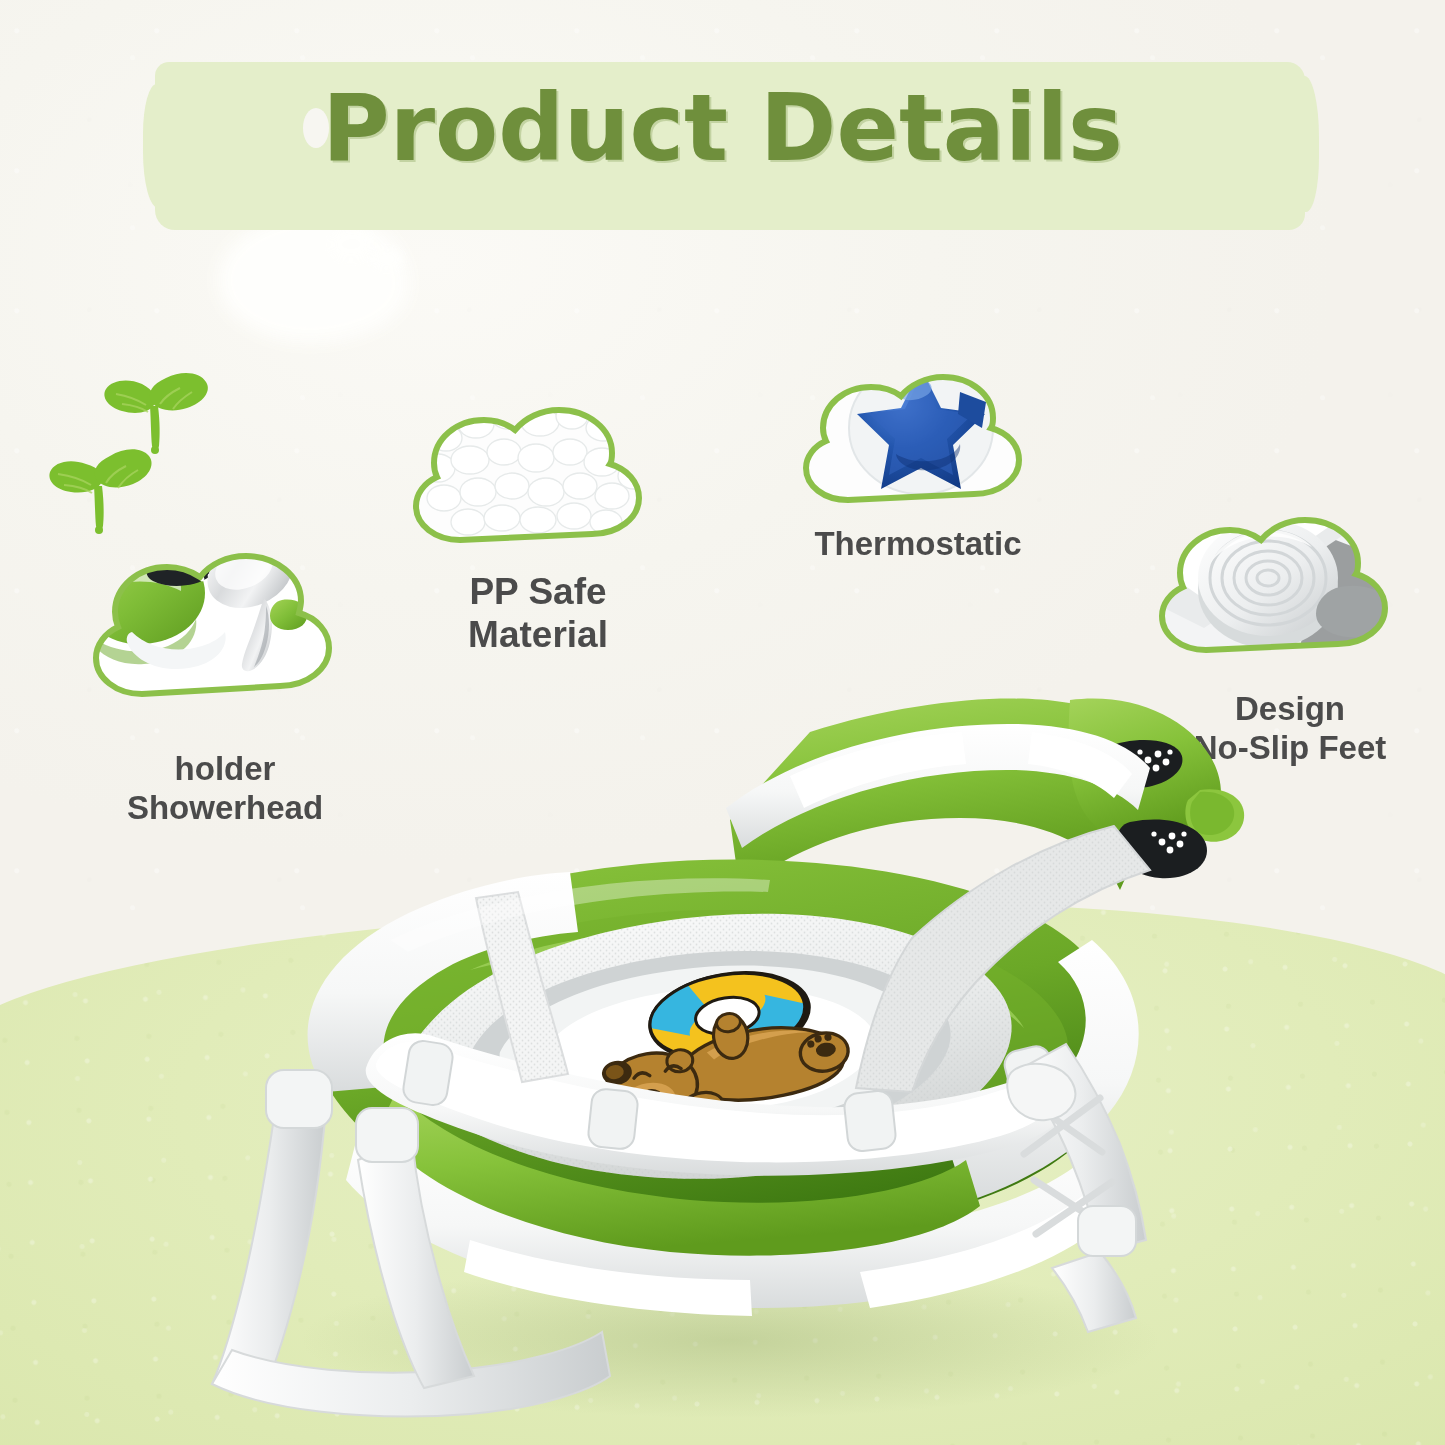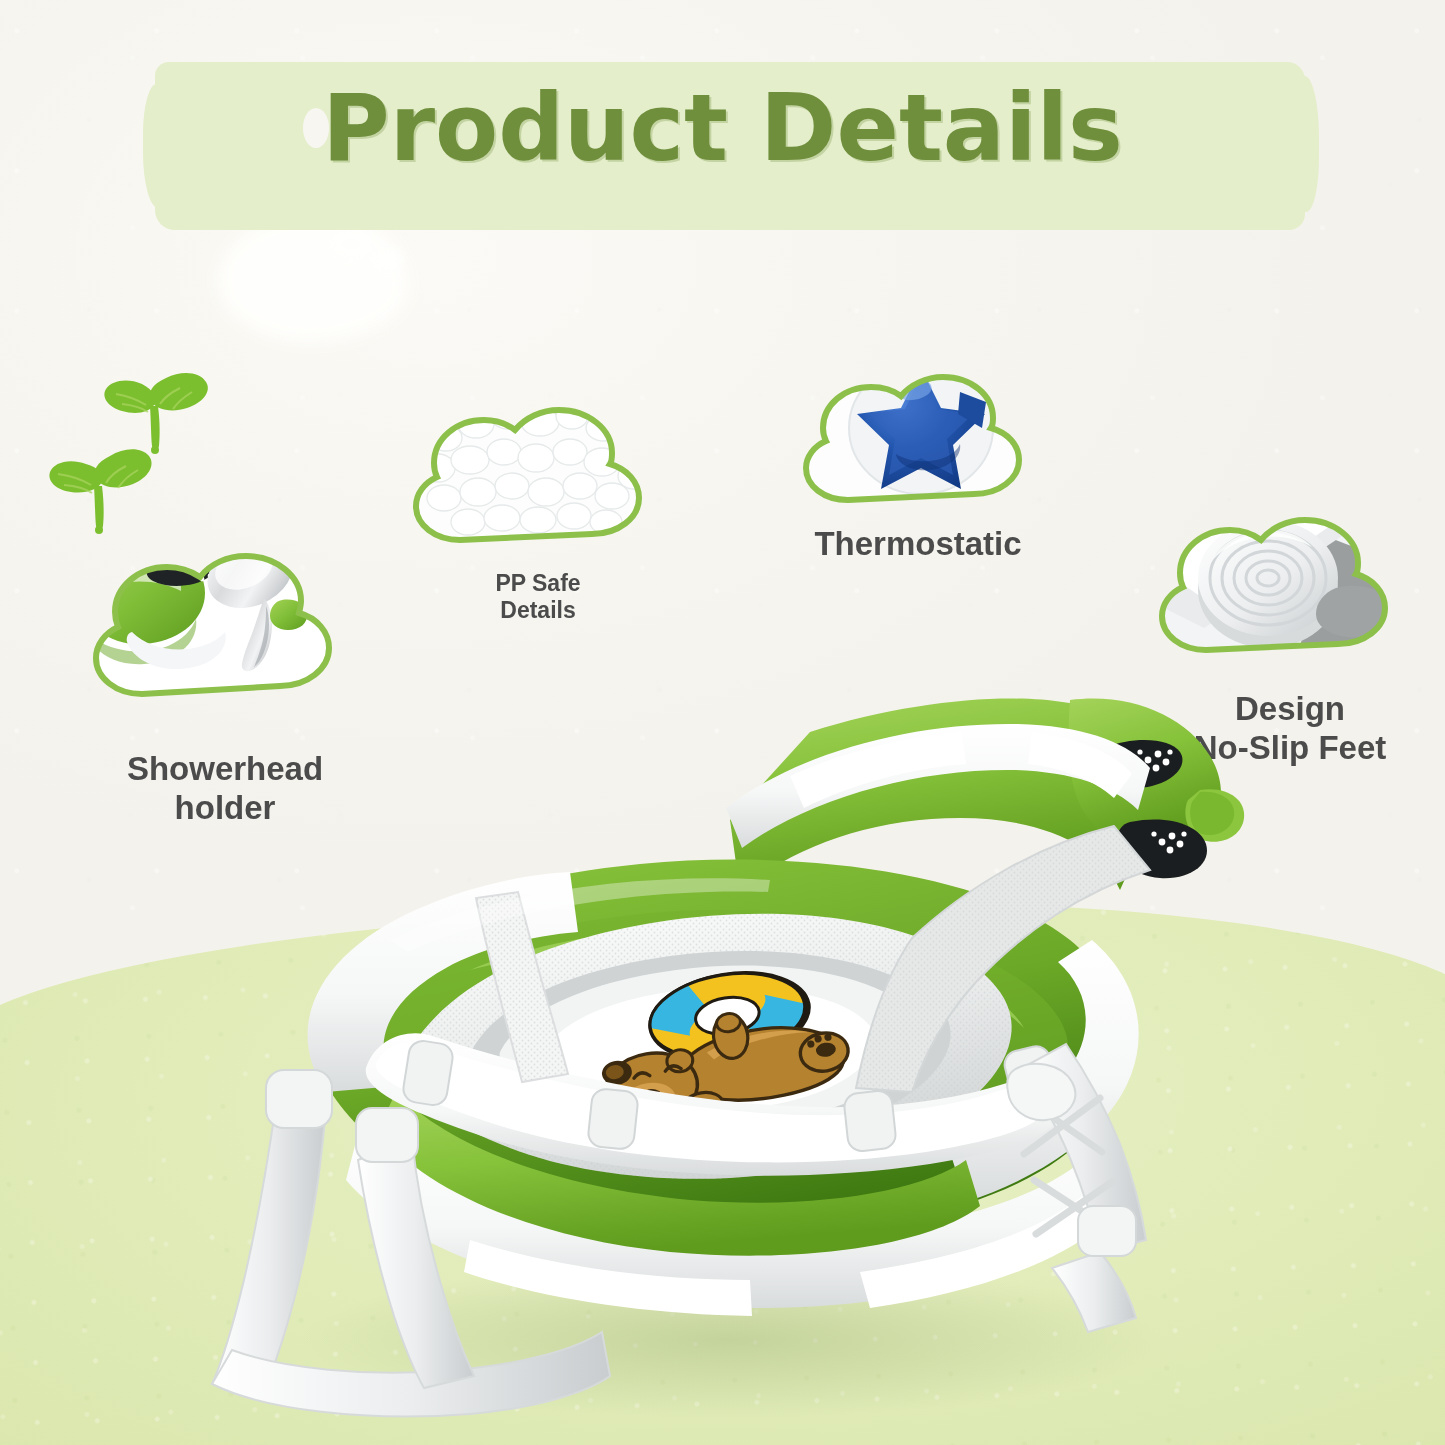--- a/index.html
+++ b/index.html
@@ -142,21 +142,21 @@
     font-weight: bold;
     color: #4b4b4b;
     line-height: 1.17;
   }
 
   
   #badge-shower   { left: 78px;  top: 516px; width: 290px; height: 215px; }
   #label-shower   { left: 55px;  top: 750px; width: 340px; font-size: 33px; }
 
   #badge-pp       { left: 398px; top: 368px; width: 280px; height: 205px; }
-  #label-pp       { left: 398px; top: 570px; width: 280px; font-size: 23px; }
+  #label-pp       { left: 398px; top: 570px; width: 280px; font-size: 37px; }
 
   #badge-plug     { left: 788px; top: 336px; width: 265px; height: 195px; }
   #label-plug     { left: 768px; top: 525px; width: 300px; font-size: 33px; }
 
   #badge-feet     { left: 1144px; top: 478px; width: 280px; height: 205px; }
   #label-feet     { left: 1140px; top: 690px; width: 300px; font-size: 33px; }
 
   
   #product {
     position: absolute;
@@ -261,22 +261,22 @@
 
         <path d="M186 82c8 10 10 26 6 44-3 14-10 24-18 28-6 3-11 0-10-6 2-12 8-24 12-36 5-14 7-22 10-30z" fill="url(#shMetal)"></path>
         <path d="M188 90c4 10 4 26 0 40-3 10-7 17-12 21 6-14 10-28 11-40 1-8 1-15 1-21z" fill="#9ea3a8" opacity=".6"></path>
 
         <path d="M204 84c14-2 24 4 25 14 1 9-7 16-19 16-10 0-18-6-18-14 0-8 5-15 12-16z" fill="url(#shGreen)"></path>
       </g>
       <path d="M64 178c-26 0-46-16-46-36 0-13 9-25 22-31-2-5-3-10-3-15 0-25 23-45 52-45 12 0 24 4 33 10 10-13 27-21 46-21 30 0 55 20 55 45 0 4-1 8-2 12 18 5 30 19 30 35 0 21-22 38-49 38z" fill="none" stroke="#8cc04a" stroke-width="6"></path>
     </svg>
   </div>
   <div class="feat-label" id="label-shower">
+    <div>holder</div>
     <div>Showerhead</div>
-    <div>holder</div>
   </div>
 
   <div class="cloud-badge" id="badge-pp">
     <svg width="280" height="205" viewBox="0 0 280 205">
       <defs>
         <clipPath id="clipPP">
           <path d="M62 172c-25 0-44-15-44-34 0-12 8-23 21-29-2-4-3-9-3-14 0-24 22-43 50-43 12 0 23 4 31 10 10-12 26-20 44-20 29 0 53 19 53 43 0 4 0 8-2 11 17 5 29 18 29 34 0 20-21 36-47 36z"></path>
         </clipPath>
       </defs>
       <g clip-path="url(#clipPP)">
@@ -328,21 +328,21 @@
               <ellipse cx="172" cy="144" rx="7" ry="5"></ellipse>
           </g>
         </g>
         <rect x="0" y="0" width="280" height="205" fill="#ffffff" opacity=".12"></rect>
       </g>
       <path d="M62 172c-25 0-44-15-44-34 0-12 8-23 21-29-2-4-3-9-3-14 0-24 22-43 50-43 12 0 23 4 31 10 10-12 26-20 44-20 29 0 53 19 53 43 0 4 0 8-2 11 17 5 29 18 29 34 0 20-21 36-47 36z" fill="none" stroke="#8cc04a" stroke-width="6"></path>
     </svg>
   </div>
   <div class="feat-label" id="label-pp">
     <div>PP Safe</div>
-    <div>Details</div>
+    <div>Material</div>
   </div>
 
   <div class="cloud-badge" id="badge-plug">
     <svg width="265" height="195" viewBox="0 0 265 195">
       <defs>
         <clipPath id="clipPlug">
           <path d="M60 164c-24 0-42-14-42-32 0-11 8-22 20-27-2-4-3-9-3-13 0-23 21-41 48-41 11 0 22 3 30 9 9-11 25-19 42-19 28 0 50 18 50 41 0 3 0 7-2 10 17 5 28 17 28 32 0 19-20 34-45 34z"></path>
         </clipPath>
         <radialGradient id="starBlue" cx=".36" cy=".3" r=".8">
           <stop offset="0" stop-color="#4c7fd6"></stop>

